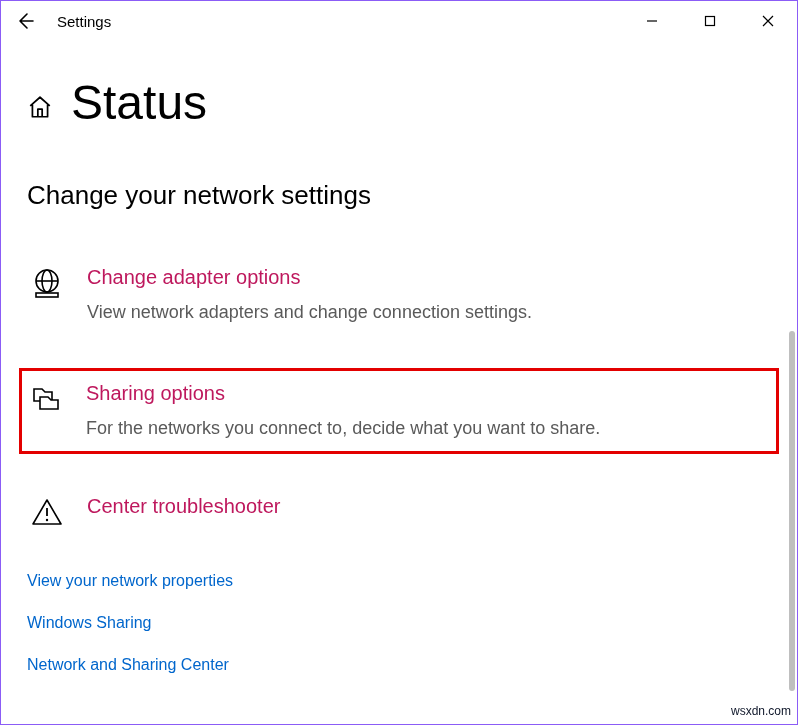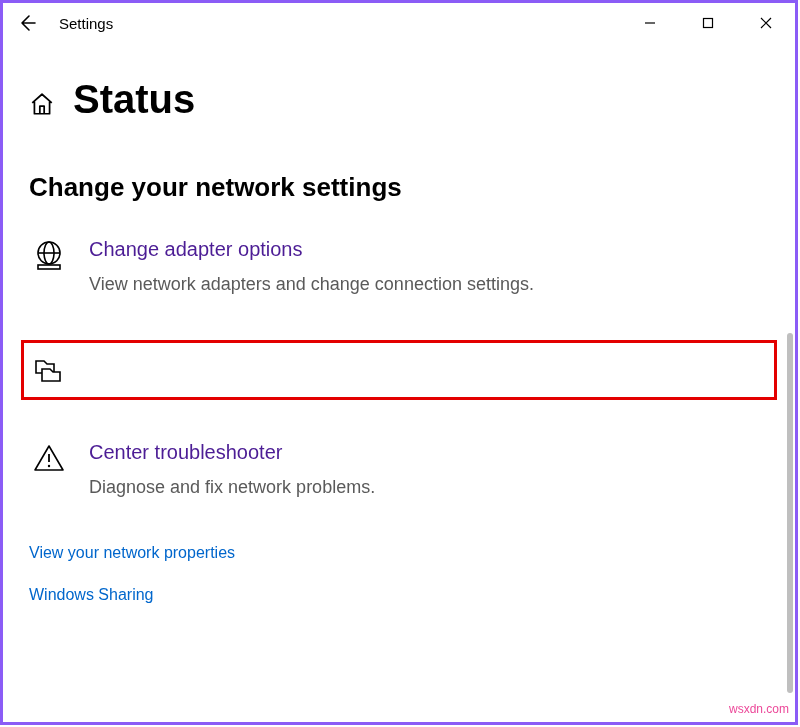--- a/index.html
+++ b/index.html
@@ -1,34 +1,34 @@
 <!DOCTYPE html>
 <html><head>
 <meta charset="utf-8">
 <style>
   html,body{margin:0;padding:0;font-family:"Segoe UI",Arial,sans-serif;background:#fff;color:#000;width:800px;height:727px;overflow:hidden}
-  .window{border:3px solid #8b5cf6;width:798px;height:725px;box-sizing:border-box;position:relative}
+  .window{border:1px solid #8b5cf6;width:798px;height:725px;box-sizing:border-box;position:relative}
   .titlebar{display:flex;align-items:center;height:40px}
   .back{width:48px;display:flex;justify-content:center;align-items:center;font-size:18px}
   .title{font-size:15px;flex:1;padding-left:8px}
   .winbtns{display:flex}
   .wb{width:58px;height:40px;display:flex;justify-content:center;align-items:center;font-family:Arial,sans-serif;font-size:14px}
   .header{display:flex;align-items:center;padding:34px 26px 10px 26px}
   .home-ico{margin-right:18px;position:relative;top:4px}
-  .pagetitle{font-size:40px;font-weight:700;letter-spacing:0}
+  .pagetitle{font-size:48px;font-weight:400;letter-spacing:0}
   .content{padding:40px 26px 0 26px}
-  .section-title{font-size:26px;font-weight:700;margin-bottom:28px}
+  .section-title{font-size:26px;font-weight:400;margin-bottom:48px}
   .opt{display:flex;align-items:flex-start;margin-bottom:38px;padding:6px 4px}
   .opt.highlight{border:3px solid #e30000;padding:10px 8px;margin-left:-8px;margin-right:-8px;margin-bottom:34px}
   .opt .ico{width:56px;flex:0 0 56px;display:flex;justify-content:flex-start;align-items:flex-start;padding-top:2px}
-  .opt .txt .t1{font-size:20px;color:#4c1d95;line-height:1.2}
+  .opt .txt .t1{font-size:20px;color:#be185d;line-height:1.2}
   .opt .txt .t2{font-size:18px;color:#5a5a5a;margin-top:12px;line-height:1.3}
   .link{color:#0066cc;font-size:16px;margin-bottom:24px;display:block}
   .scrollbar{position:absolute;right:2px;top:330px;width:6px;height:360px;background:#bfbfbf;border-radius:3px}
-  .watermark{position:absolute;right:6px;bottom:6px;font-size:12px;color:#ec4899}
+  .watermark{position:absolute;right:6px;bottom:6px;font-size:12px;color:#0f172a}
   svg{display:block}
 </style>
 </head>
 <body>
 
 <div class="window">
 
   <div class="titlebar">
     <div class="back">
       <svg width="20" height="20" viewBox="0 0 20 20">
@@ -82,35 +82,39 @@
       </div>
     </div>
 
     <div class="opt highlight">
       <div class="ico">
         <svg width="32" height="32" viewBox="0 0 32 32">
             <path d="M4 6 H12 L15 9 H22 V18 H4 Z" stroke="#000" stroke-width="1.6" fill="none"></path>
             <path d="M10 14 H18 L21 17 H28 V26 H10 Z" stroke="#000" stroke-width="1.6" fill="#fff"></path>
           </svg>
       </div>
+      <div class="txt">
+        <div class="t1">Sharing options</div>
+        <div class="t2">For the networks you connect to, decide what you want to share.</div>
+      </div>
     </div>
 
     <div class="opt">
       <div class="ico">
         <svg width="32" height="32" viewBox="0 0 32 32">
             <path d="M16 4 L30 28 H2 Z" stroke="#000" stroke-width="1.6" fill="none" stroke-linejoin="round"></path>
             <line x1="16" y1="12" x2="16" y2="20" stroke="#000" stroke-width="1.8"></line>
             <circle cx="16" cy="24" r="1.2" fill="#000"></circle>
           </svg>
       </div>
       <div class="txt">
         <div class="t1">Center troubleshooter</div>
-        <div class="t2">Diagnose and fix network problems.</div>
       </div>
     </div>
 
     <a class="link">View your network properties</a>
     <a class="link">Windows Sharing</a>
+    <a class="link">Network and Sharing Center</a>
   </div>
 
   <div class="scrollbar"></div>
   <div class="watermark">wsxdn.com</div>
 </div>
 
 </body></html>

